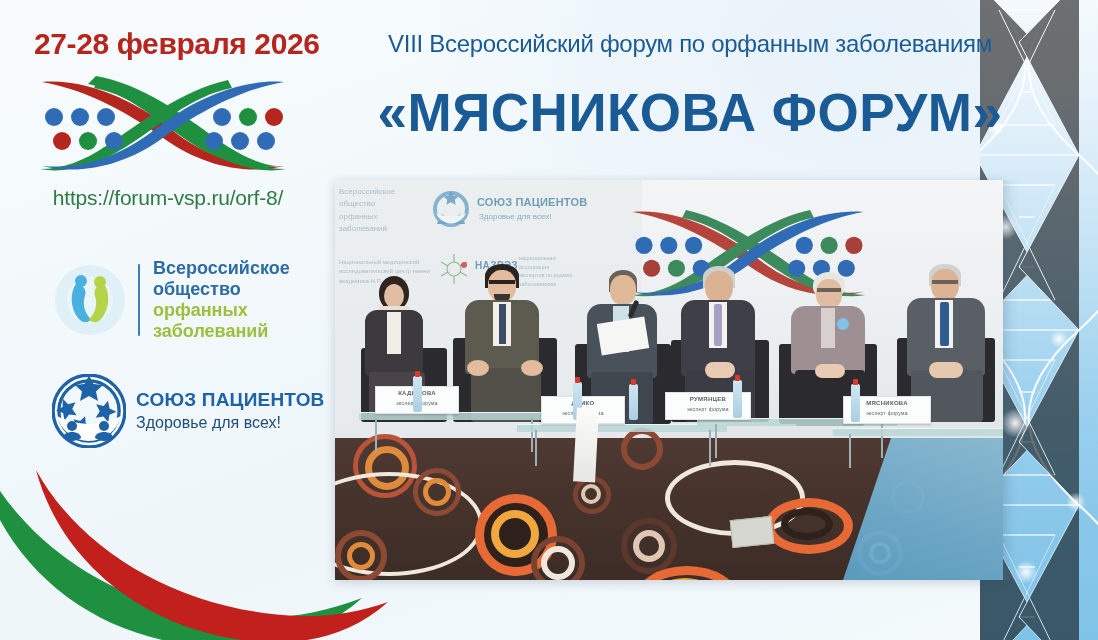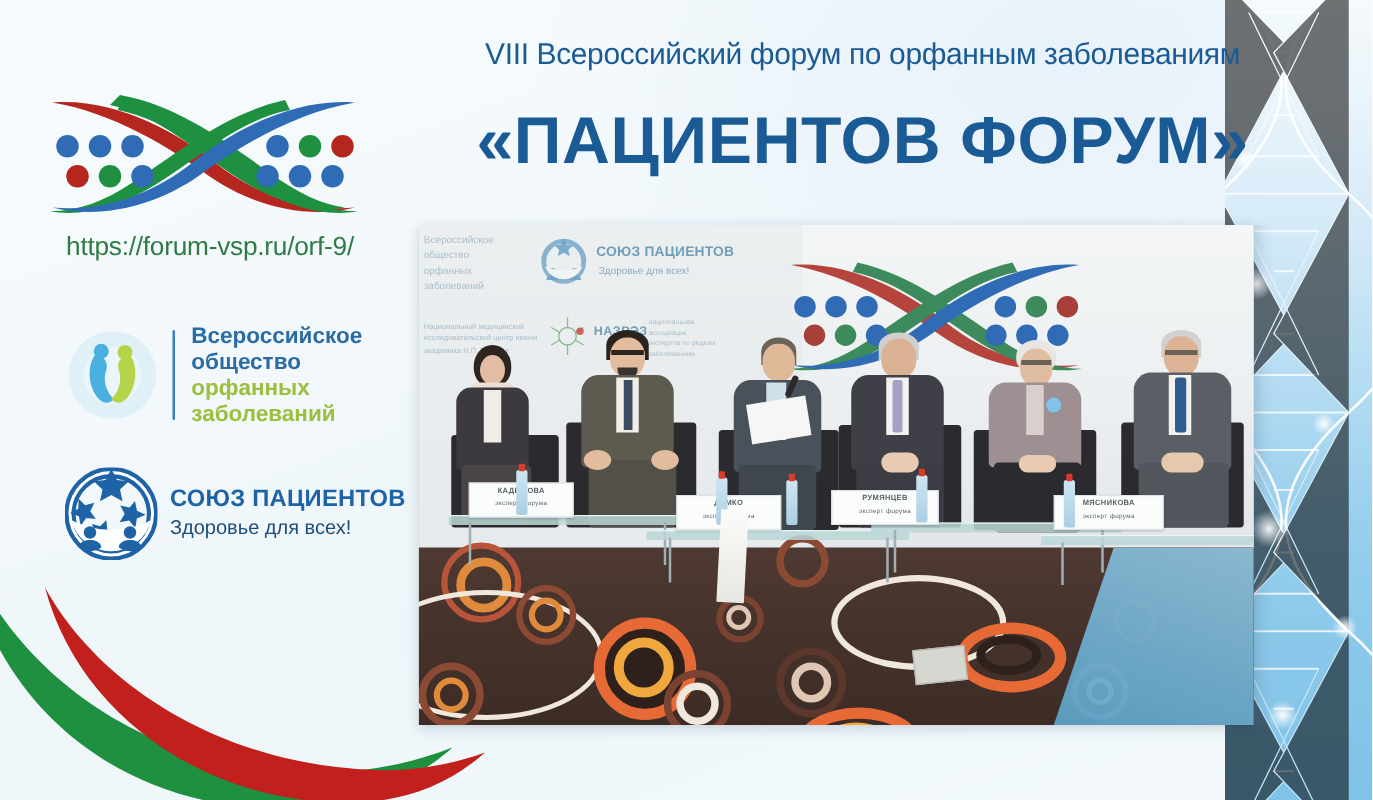--- a/index.html
+++ b/index.html
@@ -175,20 +175,21 @@
     <div class="photo-shadow"></div>
   </div>
 
   <svg class="swoosh" width="430" height="230" viewBox="0 0 430 230">
     <path d="M2,18 C40,118 150,200 290,198 C330,197 360,190 392,178
              C350,215 300,228 250,227 C120,224 22,140 2,18 Z" fill="#1e9040"></path>
     <path d="M66,50 C110,130 210,192 330,196 C360,197 390,192 418,182
              C382,214 340,224 296,222 C186,217 92,148 66,50 Z" fill="#c1201c"></path>
   </svg>
 
+  <div class="date">27-28 февраля 2026</div>
 
   <svg class="logo-x" width="262" height="104" viewBox="0 0 262 104">
 
     <path d="M10,10 C60,6 110,34 140,58 C170,82 210,98 252,94
              C212,104 168,92 134,68 C104,46 58,18 10,10 Z" fill="#b5261f"></path>
 
     <path d="M74,6 C120,14 160,44 196,70 C216,84 236,94 254,96
              C230,100 200,92 174,76 C138,54 106,22 66,14 Z" fill="#1f9040" transform="translate(-10,-2)"></path>
     <path d="M66,8 C112,18 152,50 188,74 C210,89 232,97 254,97
              C228,102 198,93 170,76 C134,54 104,24 62,16 Z" fill="#1f9040"></path>
@@ -207,24 +208,24 @@
     <circle cx="82" cy="69" r="9" fill="#2f6cb5"></circle>
 
     <circle cx="190" cy="45" r="9" fill="#2f6cb5"></circle>
     <circle cx="216" cy="45" r="9" fill="#1f9040"></circle>
     <circle cx="242" cy="45" r="9" fill="#b5261f"></circle>
     <circle cx="182" cy="69" r="9" fill="#2f6cb5"></circle>
     <circle cx="208" cy="69" r="9" fill="#2f6cb5"></circle>
     <circle cx="234" cy="69" r="9" fill="#2f6cb5"></circle>
   </svg>
 
-  <div class="url">https://forum-vsp.ru/orf-9/</div>
+  <div class="url">https://forum-vsp.ru/orf-8/</div>
 
   <div class="forum-subtitle">VIII Всероссийский форум по орфанным заболеваниям</div>
-  <div class="forum-title">«ПАЦИЕНТОВ ФОРУМ»</div>
+  <div class="forum-title">«МЯСНИКОВА ФОРУМ»</div>
 
   <div class="org org-1">
     <svg class="org-mark" width="76" height="76" viewBox="0 0 76 76">
       <circle cx="38" cy="38" r="35" fill="#dff0f7"></circle>
       <path d="M38,3 A35,35 0 0 0 38,73 A26,26 0 0 1 38,3 Z" fill="#3fa9dc"></path>
       <path d="M38,3 A35,35 0 0 1 38,73 A26,26 0 0 0 38,3 Z" fill="#b6d44a" opacity=".9"></path>
       <circle cx="38" cy="38" r="23" fill="#eaf6fb"></circle>
       <path d="M24,22 C18,30 18,46 26,56 C30,61 36,62 39,57 C33,52 30,42 33,34
                C35,28 31,22 24,22 Z" fill="#49b0e0"></path>
       <path d="M52,22 C58,30 58,46 50,56 C46,61 40,62 37,57 C43,52 46,42 43,34

